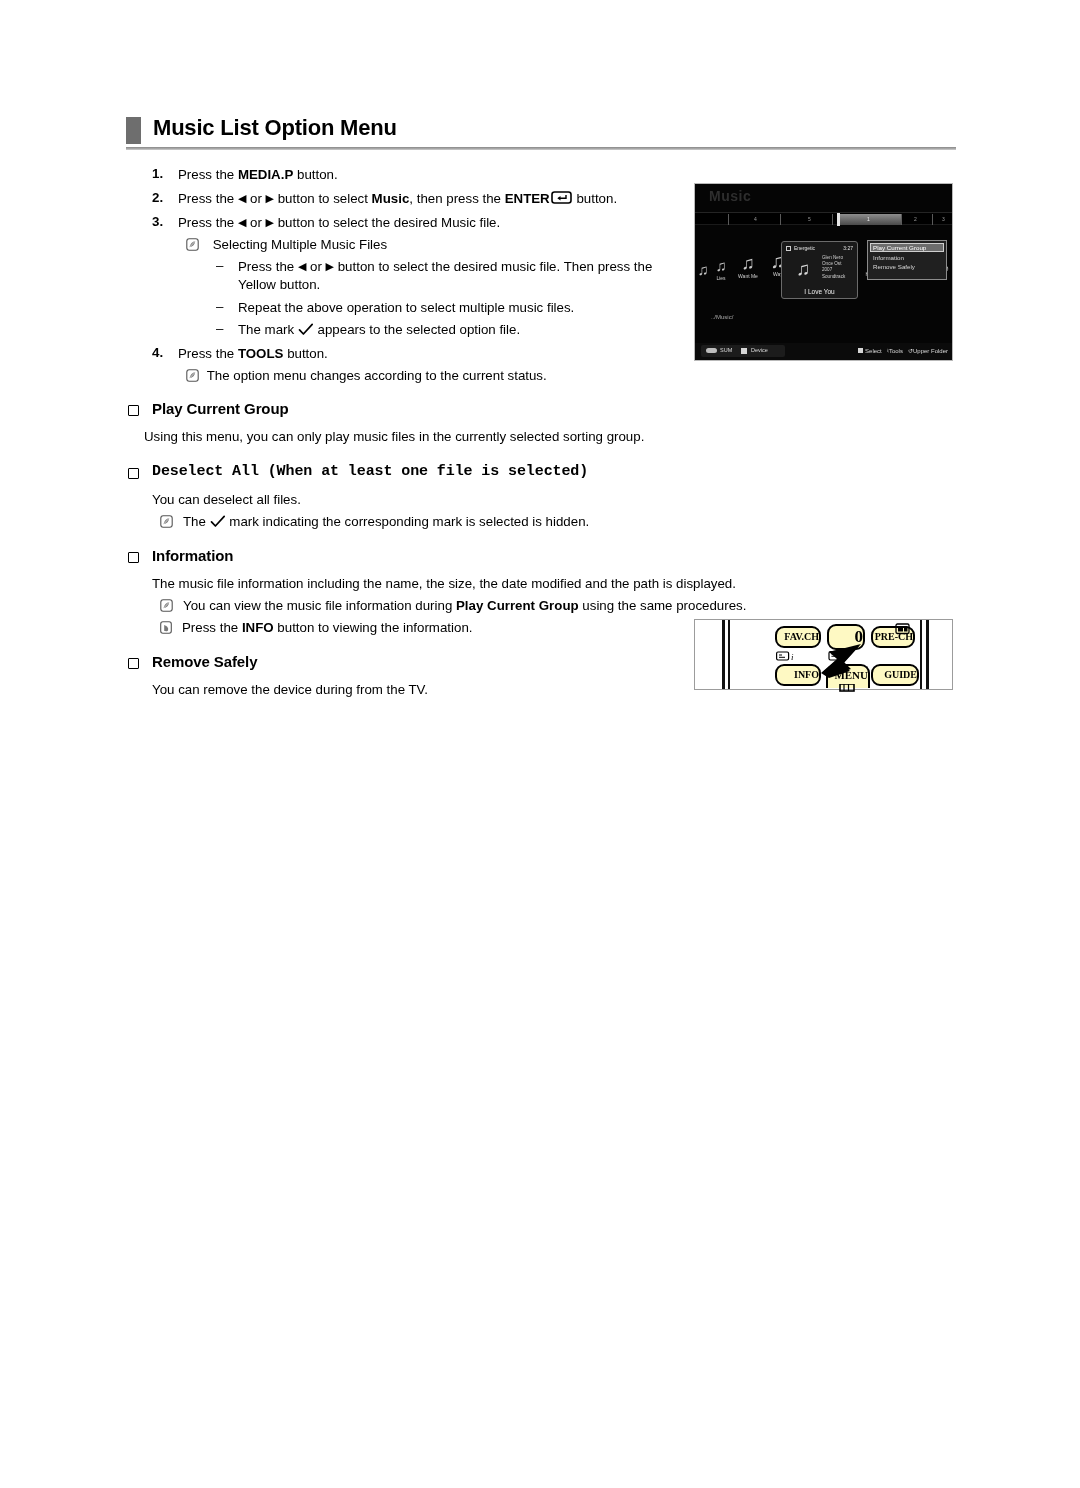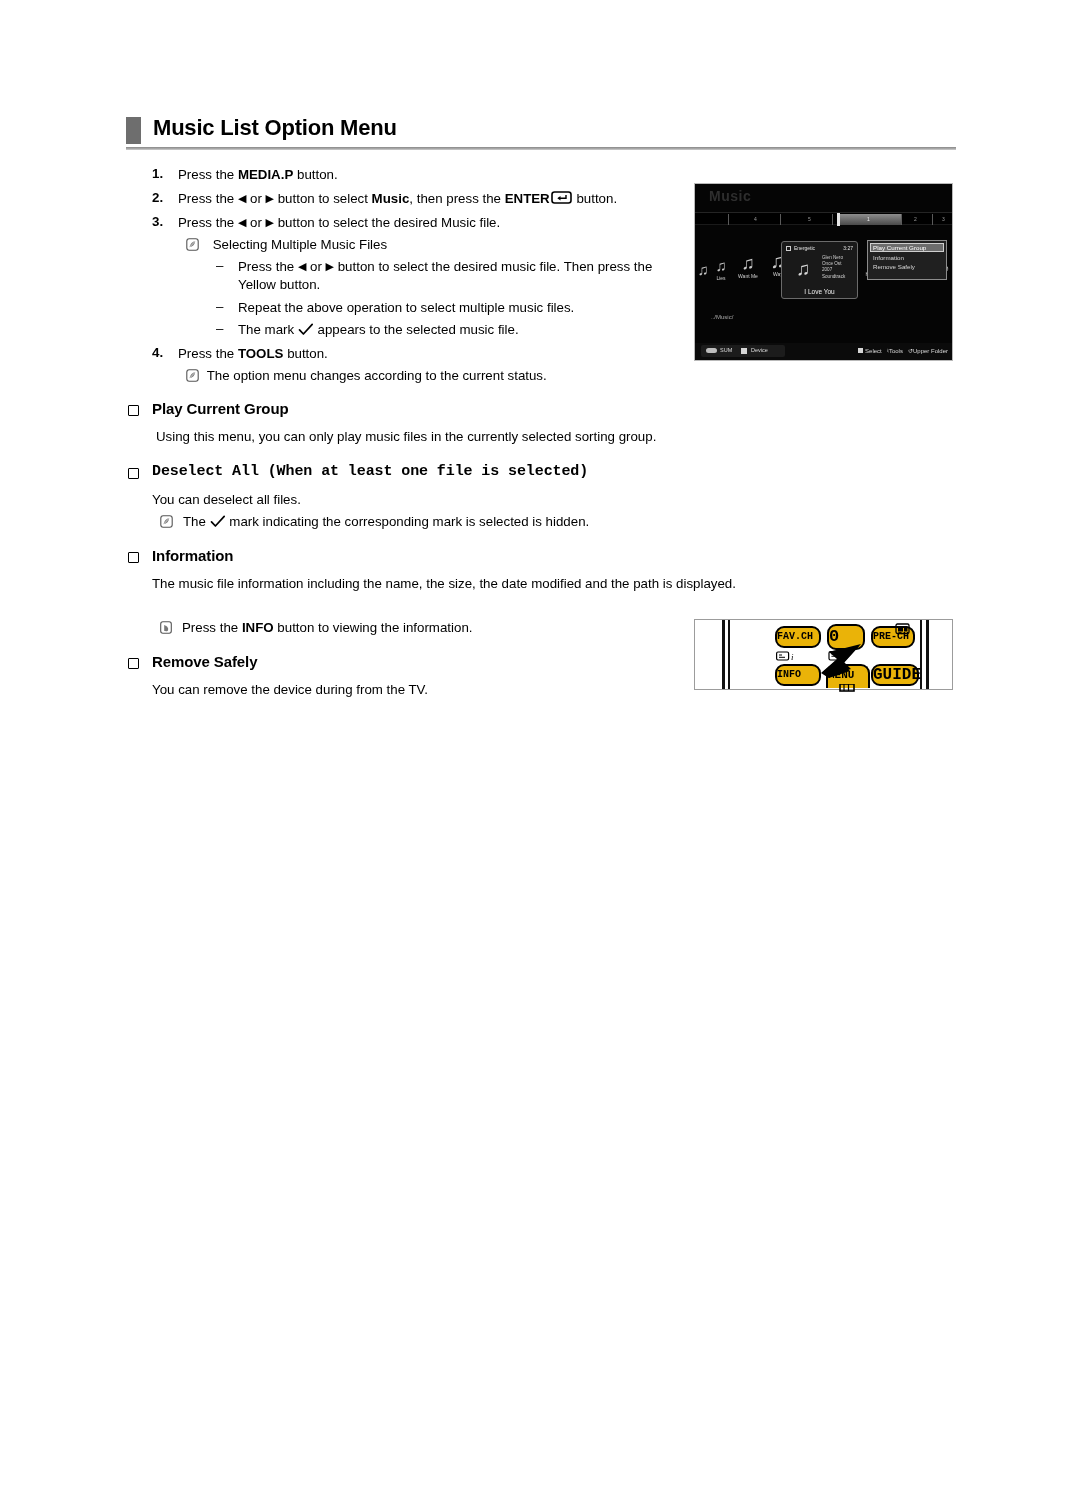--- a/index.html
+++ b/index.html
@@ -148,22 +148,22 @@
 
   
   .remote {
     position:absolute; left:694px; top:619px; width:259px; height:71px;
     background:#ffffff; border:1px solid #9c9c9c;
   }
   .rm-edge { position:absolute; top:0; width:3px; height:69px; background:#111; }
   .rm-edge2 { position:absolute; top:0; width:2px; height:69px; background:#111; }
   .key {
     position:absolute; border:2.2px solid #000; border-radius:9px;
-    background:#eab308; text-align:left; font-weight:bold;
-    font-family:Liberation Mono, monospace;
+    background:#fef9c3; text-align:right; font-weight:bold;
+    font-family:Liberation Serif, serif;
   }
   .key .lbl { display:block; }
   .rm-arrow { position:absolute; }
 
   
   .footer {
     position:absolute; left:456px; top:1392px; width:169px; height:42px;
     background:#b6b6b6; border-radius:7px;
   }
   .footer span {
@@ -216,57 +216,64 @@
   </div>
   <div class="blk" style="left:238px; top:276px; width:450px;">Yellow button.</div>
 
   <div class="dash" style="left:216px; top:299px;">–</div>
   <div class="blk" style="left:238px; top:299px; width:450px;">Repeat the above operation to select multiple music files.</div>
 
   <div class="dash" style="left:216px; top:321px;">–</div>
   <div class="blk" style="left:238px; top:321px; width:450px;">
     <span>The mark </span><span class="chk"><svg width="16" height="14" viewBox="0 0 16 14">
           <path d="M1.5 6.8 L5.4 11 L14.2 1.4" fill="none" stroke="#000" stroke-width="1.7" stroke-linecap="round" stroke-linejoin="round"></path>
-        </svg></span><span> appears to the selected music file.</span>
+        </svg></span><span> appears to the selected option file.</span>
   </div>
 
   <div class="num" style="left:152px; top:345px;">4.</div>
   <div class="blk" style="left:178px; top:345px; width:450px;">
     <span>Press the </span><span class="b">TOOLS</span><span> button.</span>
   </div>
   <div class="blk" style="left:186px; top:367px; width:480px;">
     <span class="ico-note"><svg width="13" height="13" viewBox="0 0 13 13">
           <rect x="0.8" y="0.8" width="11.4" height="11.4" rx="2.4" ry="2.4" fill="none" stroke="#555" stroke-width="1.1"></rect>
           <path d="M3.4 9.3 C4.2 5.8 6.4 3.6 9.3 3.0 C8.9 6.4 6.8 8.7 3.4 9.3 Z" fill="#777"></path>
           <path d="M3.3 9.4 L9.4 3.0" stroke="#fff" stroke-width="0.7" fill="none"></path>
         </svg></span>
     <span style="margin-left:4px;">The option menu changes according to the current status.</span>
   </div>
 
   <div class="sq" style="left:128px; top:405px;"></div>
   <div class="sec-h" style="left:152px; top:400px;">Play Current Group</div>
-  <div class="blk" style="left:156px; top:428px; width:620px;">Using this menu, you can only play music files in the currently selected sorting group.</div>
+  <div class="blk" style="left:144px; top:428px; width:620px;">Using this menu, you can only play music files in the currently selected sorting group.</div>
 
   <div class="sq" style="left:128px; top:468px;"></div>
   <div class="sec-h" style="left:152px; top:463px;font-family:Liberation Mono, monospace;">Deselect All (When at least one file is selected)</div>
   <div class="blk" style="left:152px; top:491px; width:620px;">You can deselect all files.</div>
   <div class="blk" style="left:160px; top:513px; width:620px;">
     <span class="ico-note"><svg width="13" height="13" viewBox="0 0 13 13">
           <rect x="0.8" y="0.8" width="11.4" height="11.4" rx="2.4" ry="2.4" fill="none" stroke="#555" stroke-width="1.1"></rect>
           <path d="M3.4 9.3 C4.2 5.8 6.4 3.6 9.3 3.0 C8.9 6.4 6.8 8.7 3.4 9.3 Z" fill="#777"></path>
           <path d="M3.3 9.4 L9.4 3.0" stroke="#fff" stroke-width="0.7" fill="none"></path>
         </svg></span><span style="margin-left:10px;">The </span><span class="chk"><svg width="16" height="14" viewBox="0 0 16 14">
           <path d="M1.5 6.8 L5.4 11 L14.2 1.4" fill="none" stroke="#000" stroke-width="1.7" stroke-linecap="round" stroke-linejoin="round"></path>
         </svg></span><span> mark indicating the corresponding mark is selected is hidden.</span>
   </div>
 
   <div class="sq" style="left:128px; top:552px;"></div>
   <div class="sec-h" style="left:152px; top:547px;">Information</div>
   <div class="blk" style="left:152px; top:575px; width:640px;">The music file information including the name, the size, the date modified and the path is displayed.</div>
 
+  <div class="blk" style="left:160px; top:597px; width:640px;">
+    <span class="ico-note"><svg width="13" height="13" viewBox="0 0 13 13">
+          <rect x="0.8" y="0.8" width="11.4" height="11.4" rx="2.4" ry="2.4" fill="none" stroke="#555" stroke-width="1.1"></rect>
+          <path d="M3.4 9.3 C4.2 5.8 6.4 3.6 9.3 3.0 C8.9 6.4 6.8 8.7 3.4 9.3 Z" fill="#777"></path>
+          <path d="M3.3 9.4 L9.4 3.0" stroke="#fff" stroke-width="0.7" fill="none"></path>
+        </svg></span><span style="margin-left:10px;">You can view the music file information during </span><span class="b">Play Current Group</span><span> using the same procedures.</span>
+  </div>
 
   <div class="blk" style="left:160px; top:619px; width:640px;">
     <span class="ico-hand"><svg width="12" height="13" viewBox="0 0 12 13">
           <rect x="0.7" y="0.7" width="10.6" height="11.6" rx="2.2" ry="2.2" fill="none" stroke="#555" stroke-width="1.1"></rect>
           <path d="M4.2 9.6 L4.2 4.6 C4.2 3.9 5.3 3.9 5.3 4.6 L5.3 6.6 L5.3 5.2 C5.3 4.6 6.3 4.6 6.3 5.2 L6.3 6.8 L6.3 5.8 C6.3 5.2 7.2 5.2 7.2 5.8 L7.2 7.0 C7.2 5.9 8.1 6.1 8.1 6.8 L8.1 8.9 C8.1 9.8 7.2 10.2 6.0 10.2 C4.8 10.2 4.2 9.9 4.2 9.6 Z" fill="#777"></path>
         </svg></span><span style="margin-left:10px;">Press the </span><span class="b">INFO</span><span> button to viewing the information.</span>
   </div>
 
   <div class="sq" style="left:128px; top:658px;"></div>
   <div class="sec-h" style="left:152px; top:653px;">Remove Safely</div>
@@ -377,21 +384,21 @@
     <div class="key" style="left:176px; top:6px; width:44px; height:22px; font-size:10px; line-height:18px;">
       <span class="lbl">PRE-CH</span>
     </div>
 
     <div class="key" style="left:80px; top:44px; width:46px; height:22px; font-size:10px; line-height:18px;">
       <span class="lbl">INFO</span>
     </div>
     <div class="key" style="left:131px; top:44px; width:44px; height:24px; font-size:11px; line-height:19px; border-bottom:none; border-radius:9px 9px 0 0;">
       <span class="lbl">MENU</span>
     </div>
-    <div class="key" style="left:176px; top:44px; width:48px; height:22px; font-size:16px; line-height:18px;">
+    <div class="key" style="left:176px; top:44px; width:48px; height:22px; font-size:10px; line-height:18px;">
       <span class="lbl">GUIDE</span>
     </div>
 
     <svg class="rm-arrow" style="left:81px; top:30px;" width="30" height="12" viewBox="0 0 30 12">
       <rect x="0.6" y="2" width="12" height="8" rx="1.4" fill="none" stroke="#000" stroke-width="1.2"></rect>
       <path d="M3 5 h3 M3 7.3 h6" stroke="#000" stroke-width="1"></path>
       <text x="15" y="10" font-size="9" font-style="italic" font-family="Liberation Serif, serif">i</text>
     </svg>
     <svg class="rm-arrow" style="left:133px; top:30px;" width="16" height="12" viewBox="0 0 16 12">
       <rect x="1" y="1.6" width="11" height="8.4" rx="1.4" fill="none" stroke="#000" stroke-width="1.2"></rect>

